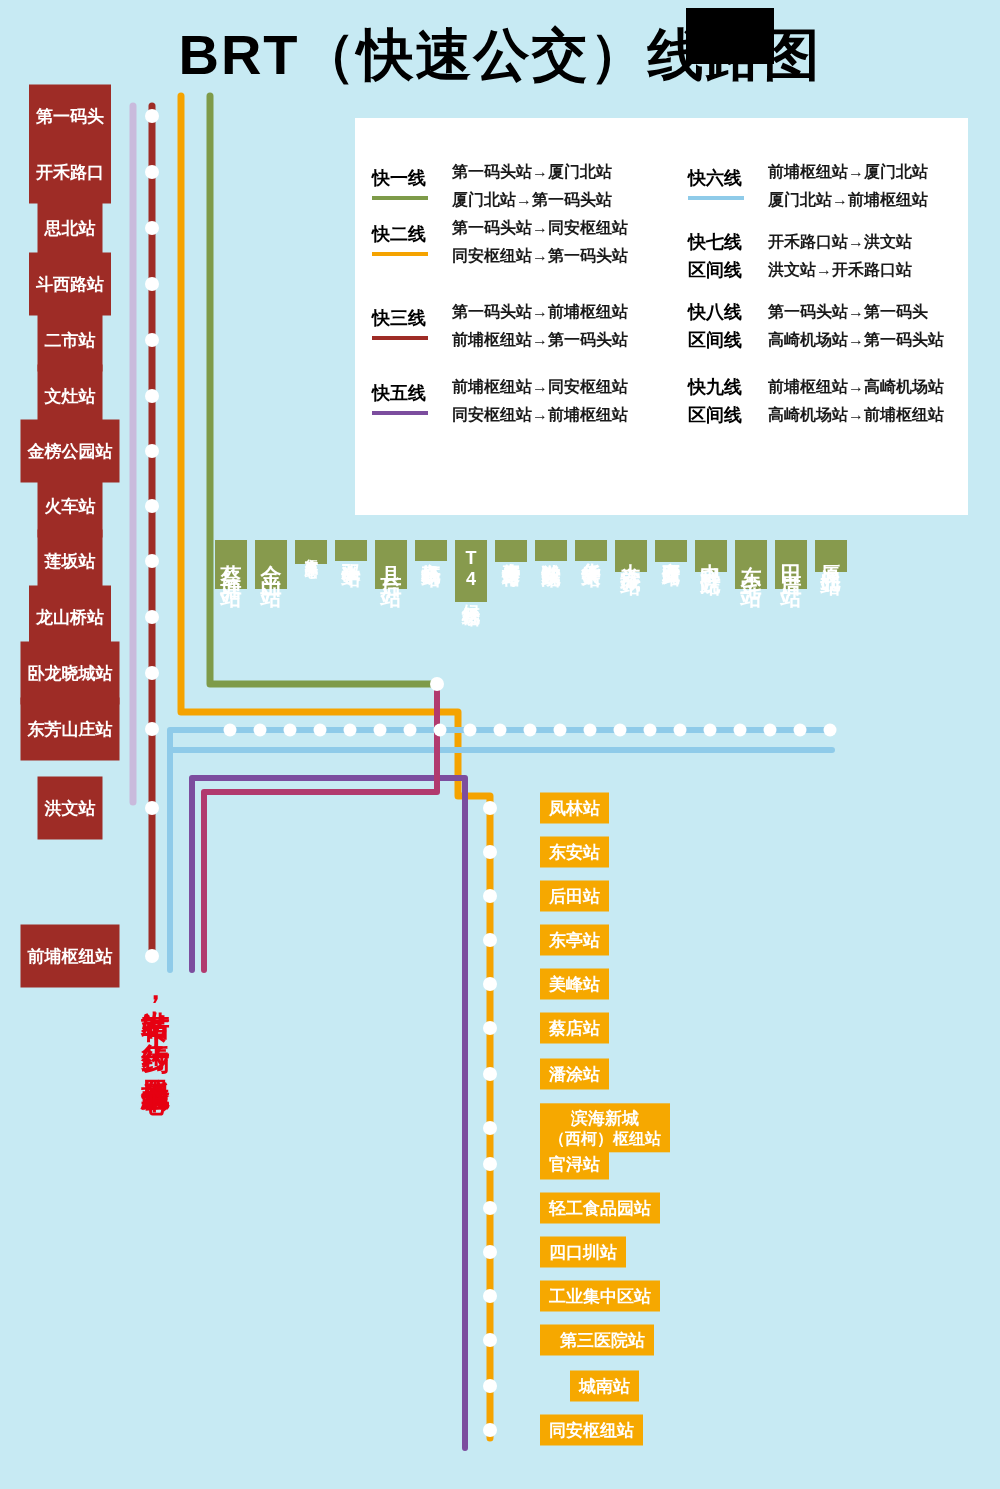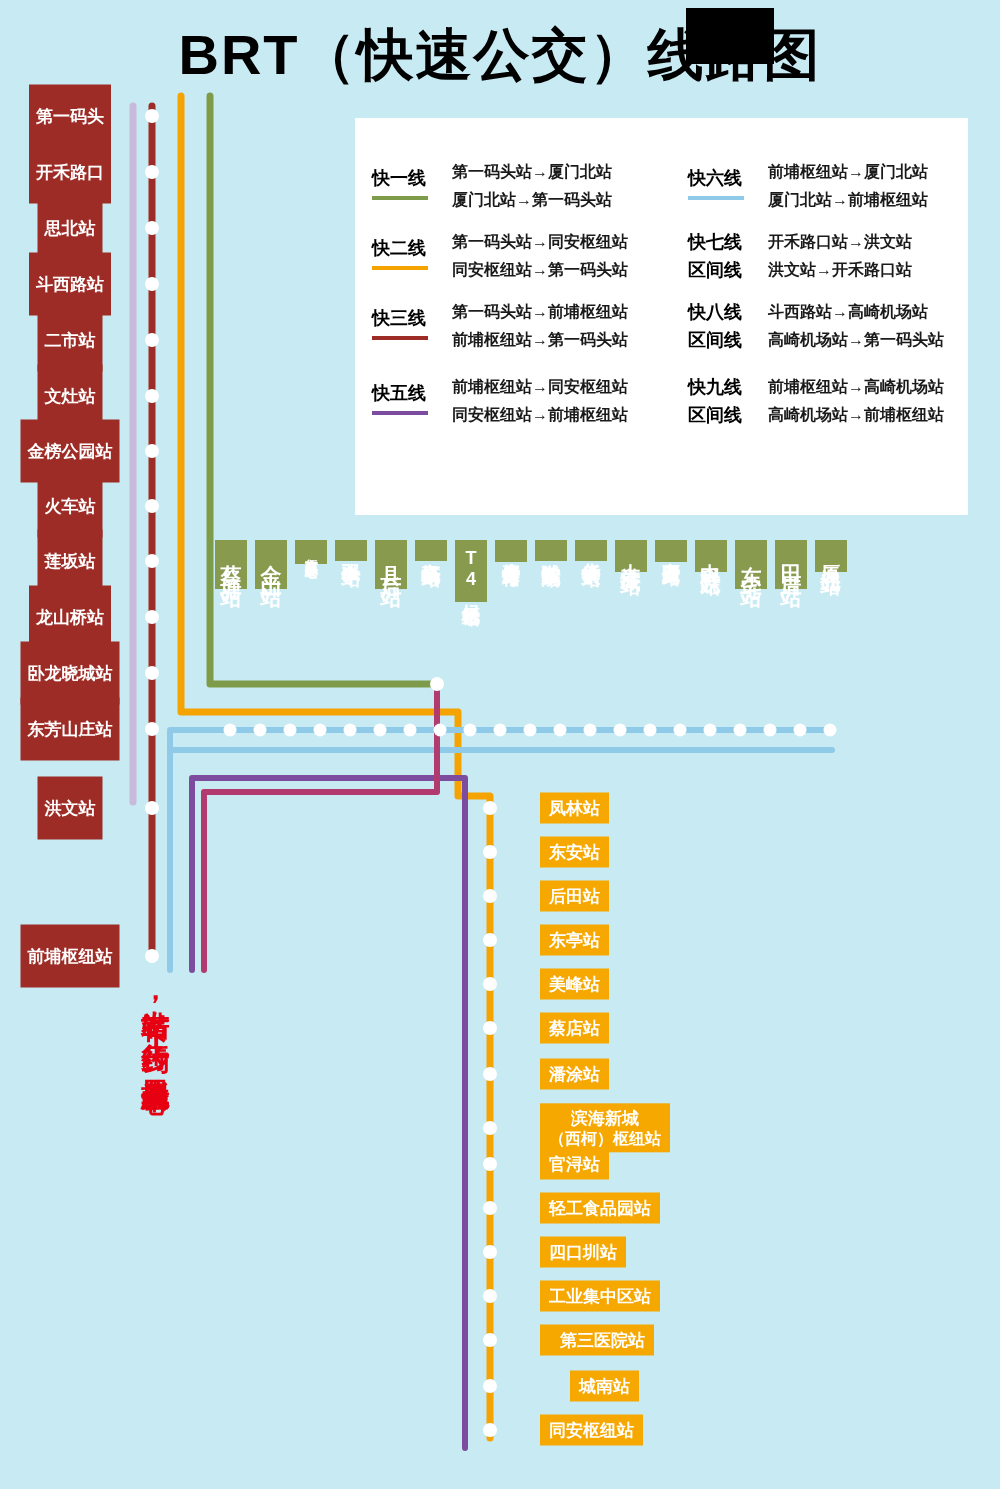--- a/index.html
+++ b/index.html
@@ -174,21 +174,21 @@
       <div class="legend-entry" style="left: 17px; top: 40px;">
         <div class="entry-name" style="margin-top: 6px;">
           <div class="nm">快一线</div>
           <div class="swatch" style="background: rgb(126, 155, 73);"></div>
         </div>
         <div class="entry-routes">
           <div class="rt">第一码头站→厦门北站</div>
           <div class="rt">厦门北站→第一码头站</div>
         </div>
       </div>
-      <div class="legend-entry" style="left: 17px; top: 110px;">
+      <div class="legend-entry" style="left: 17px; top: 96px;">
         <div class="entry-name" style="margin-top: 6px;">
           <div class="nm">快二线</div>
           <div class="swatch" style="background: rgb(245, 163, 0);"></div>
         </div>
         <div class="entry-routes">
           <div class="rt">第一码头站→同安枢纽站</div>
           <div class="rt">同安枢纽站→第一码头站</div>
         </div>
       </div>
       <div class="legend-entry" style="left: 17px; top: 180px;">
@@ -230,21 +230,21 @@
           <div class="rt">开禾路口站→洪文站</div>
           <div class="rt">洪文站→开禾路口站</div>
         </div>
       </div>
       <div class="legend-entry" style="left: 333px; top: 180px;">
         <div class="entry-name">
           <div class="nm">快八线</div>
           <div class="nm">区间线</div>
         </div>
         <div class="entry-routes">
-          <div class="rt">斗西路站→高崎机场站</div>
+          <div class="rt">第一码头站→第一码头</div>
           <div class="rt">高崎机场站→第一码头站</div>
         </div>
       </div>
       <div class="legend-entry" style="left: 333px; top: 255px;">
         <div class="entry-name">
           <div class="nm">快九线</div>
           <div class="nm">区间线</div>
         </div>
         <div class="entry-routes">
           <div class="rt">前埔枢纽站→高崎机场站</div>

